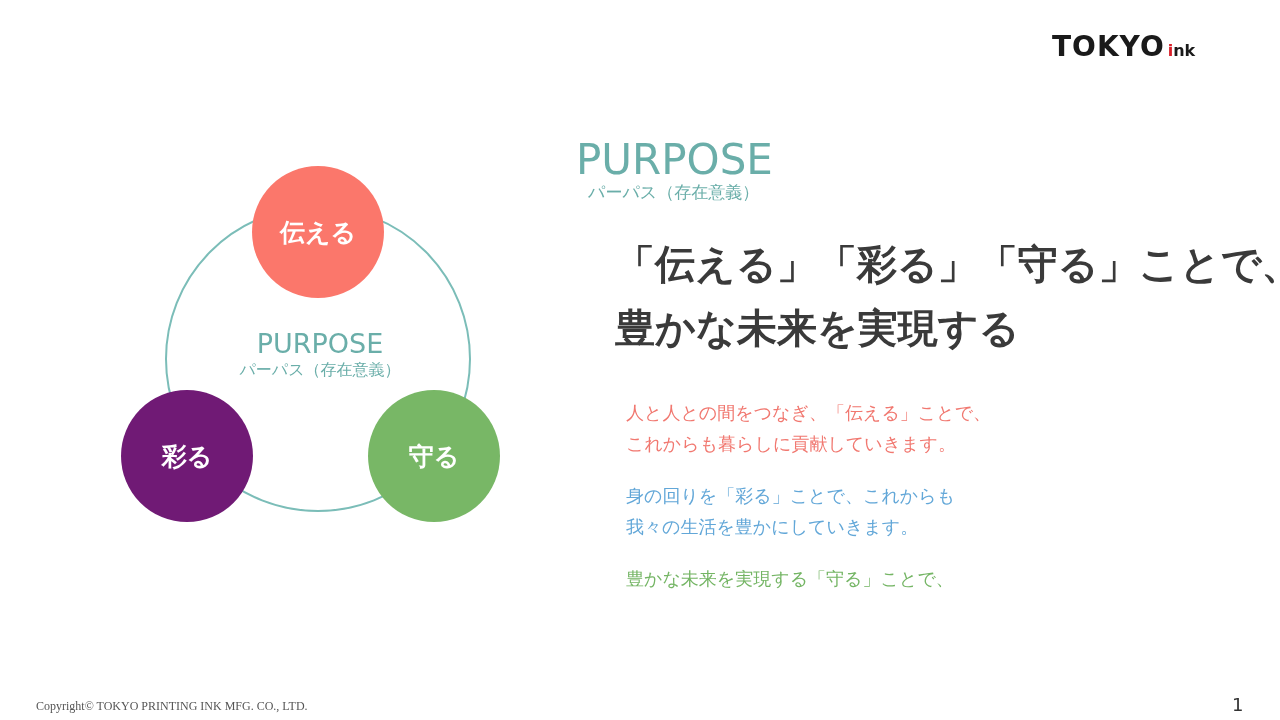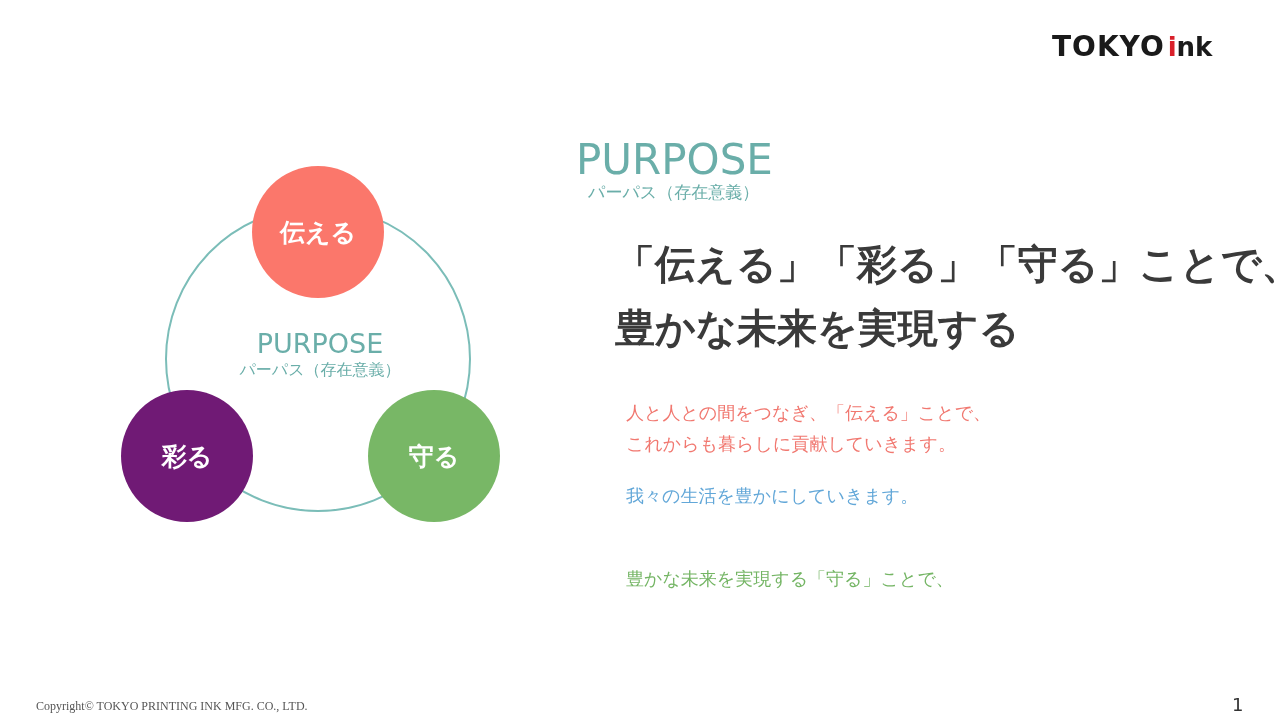--- a/index.html
+++ b/index.html
@@ -1,19 +1,19 @@
 <!DOCTYPE html>
 <html><head>
 <meta charset="utf-8">
 <style>
   html,body{margin:0;padding:0;}
   body{width:1280px;height:720px;position:relative;background:#ffffff;overflow:hidden;font-family:"DejaVu Sans",sans-serif;}
   .logo{position:absolute;left:1052px;top:30px;font-family:"DejaVu Sans",sans-serif;font-weight:bold;}
   .logo .main{font-size:28px;color:#1a1a1a;letter-spacing:1px;}
-  .logo .ink{font-size:26px;color:#1a1a1a;margin-left:3px;}
+  .logo .ink{font-size:16px;color:#1a1a1a;margin-left:3px;}
   .logo .ink .i{color:#d9202a;}
   .diagram{position:absolute;left:0;top:0;width:600px;height:720px;}
   .ring{position:absolute;left:165px;top:206px;width:306px;height:306px;border:2.5px solid #7bbdb8;border-radius:50%;box-sizing:border-box;}
   .bubble{position:absolute;width:132px;height:132px;border-radius:50%;display:flex;align-items:center;justify-content:center;color:#ffffff;font-size:25px;font-weight:bold;}
   .b-red{left:252px;top:166px;background:#fb776b;}
   .b-blue{left:121px;top:390px;background:#701a75;}
   .b-green{left:368px;top:390px;background:#78b766;}
   .center-label{position:absolute;left:200px;top:328px;width:240px;text-align:center;color:#6aaea9;}
   .center-label .en{font-size:27px;line-height:32px;}
   .center-label .jp{font-size:16px;line-height:20px;}
@@ -60,20 +60,21 @@
 <div class="headline">
   <div>「伝える」「彩る」「守る」ことで、</div>
   <div>豊かな未来を実現する</div>
 </div>
 
 <div class="para p1">
   <div>人と人との間をつなぎ、「伝える」ことで、</div>
   <div>これからも暮らしに貢献していきます。</div>
 </div>
 <div class="para p2">
+  <div>身の回りを「彩る」ことで、これからも</div>
   <div>我々の生活を豊かにしていきます。</div>
 </div>
 <div class="para p3">
   <div>豊かな未来を実現する「守る」ことで、</div>
 </div>
 
 <div class="copyright">Copyright© TOKYO PRINTING INK MFG. CO., LTD.</div>
 <div class="page-num">1</div>
 
 </body></html>

